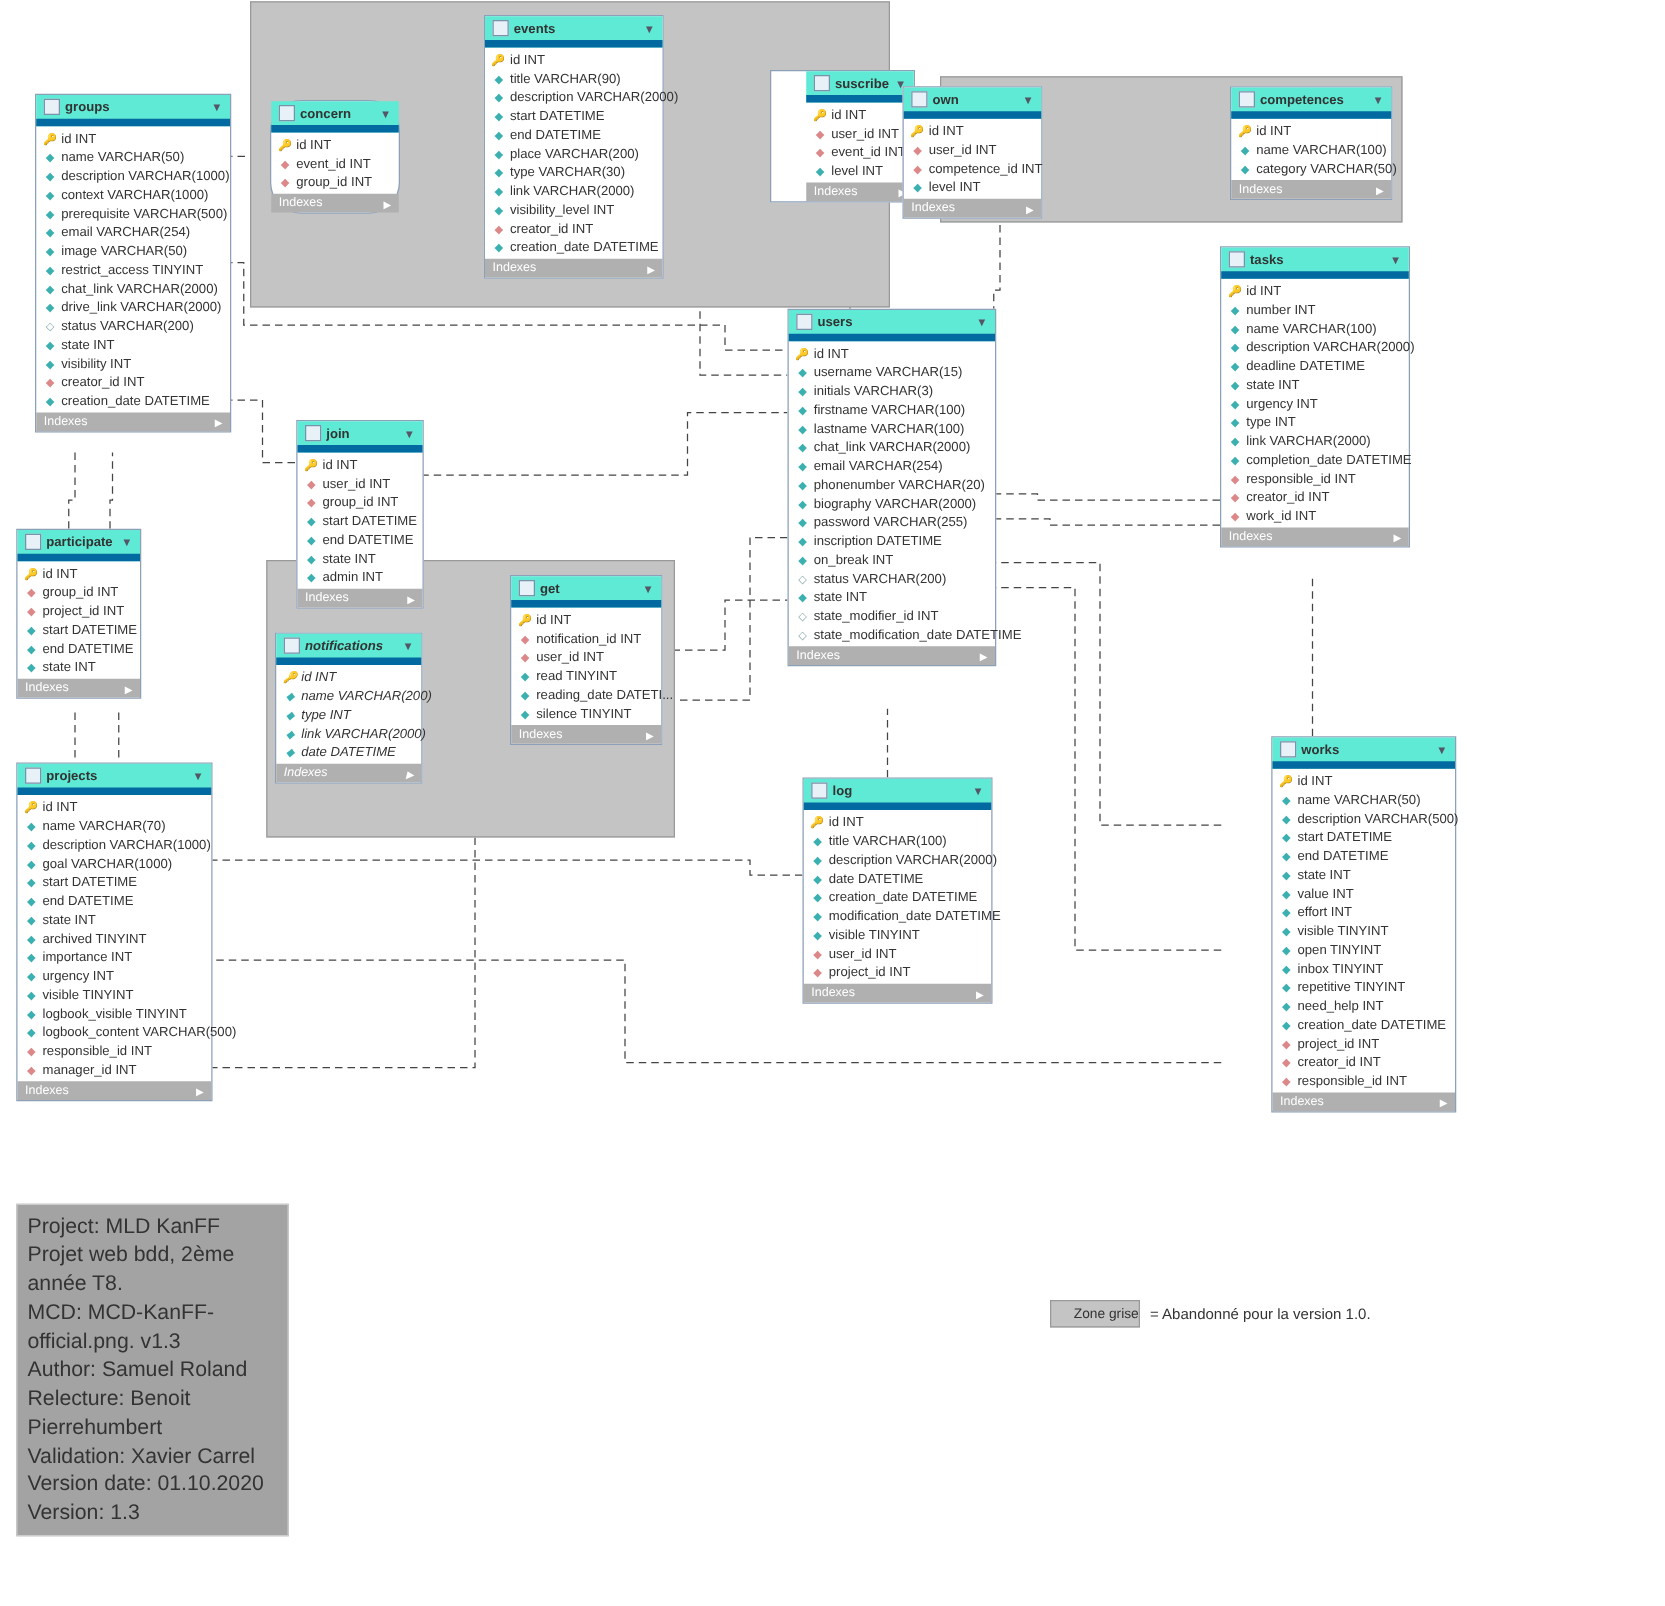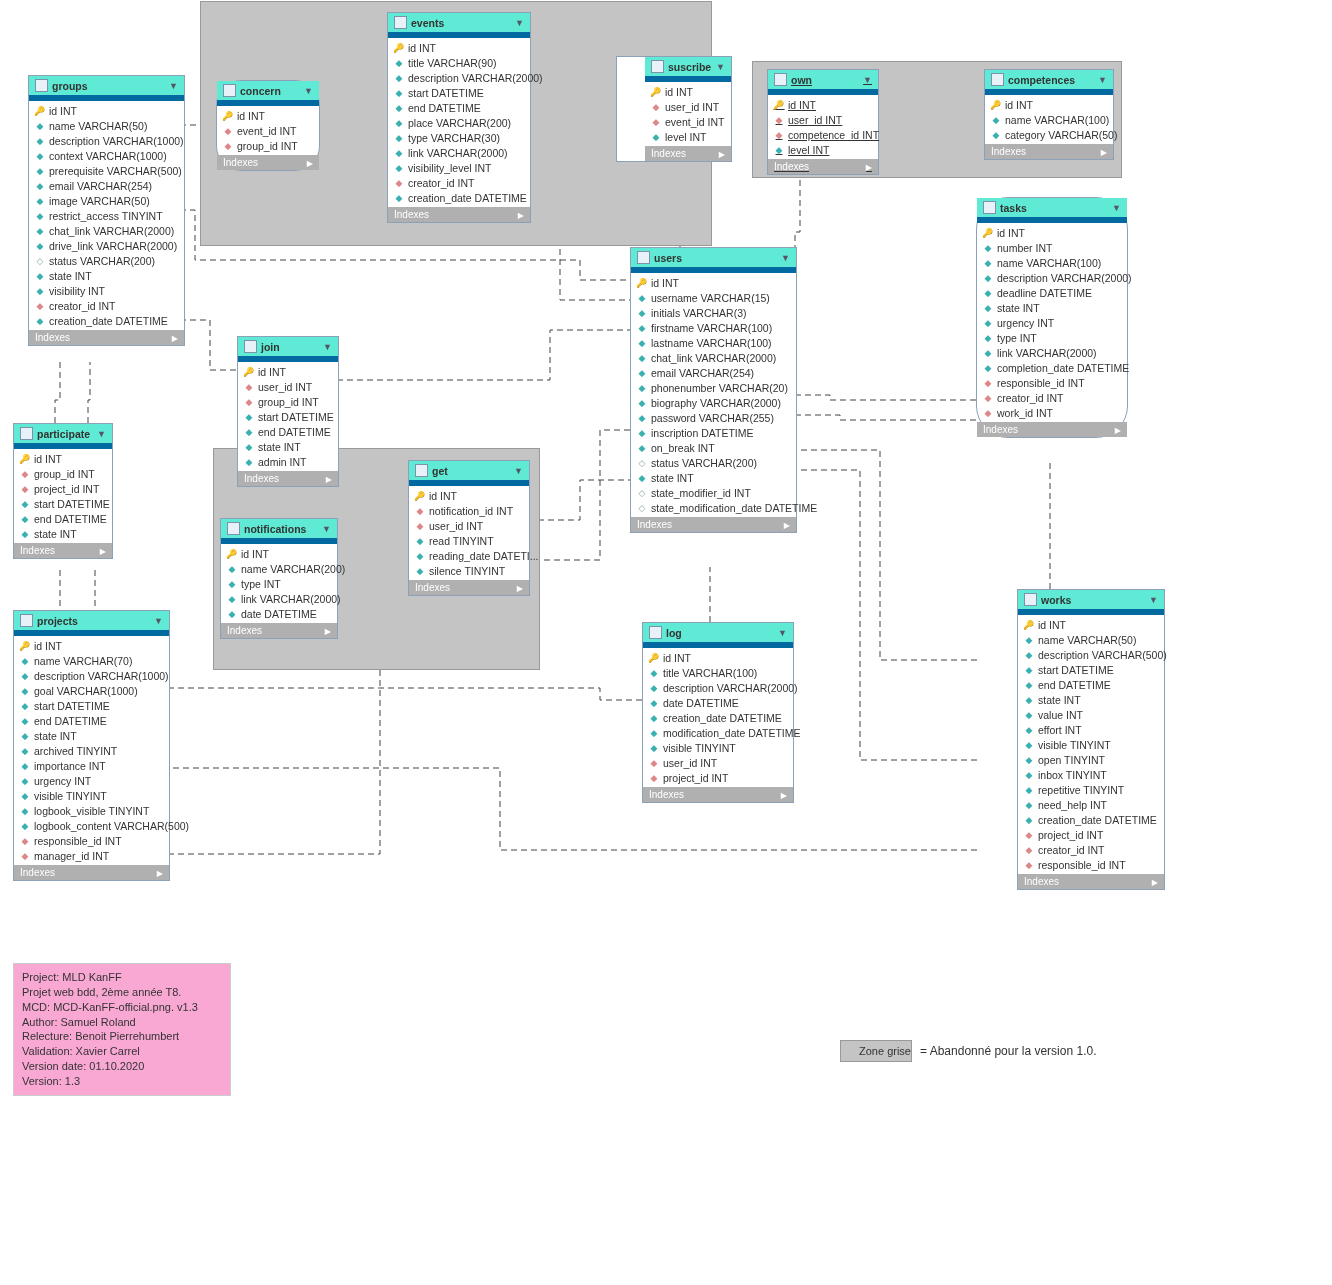--- a/index.html
+++ b/index.html
@@ -11,21 +11,21 @@
 .table-hdr .down{margin-left:auto;font-size:9px;color:#556}
 .cols{padding:2px 0}
 .col{padding:1.5px 6px;white-space:nowrap;display:flex;align-items:center;gap:4px}
 .col .i{width:10px;height:10px;flex-shrink:0;display:inline-flex;align-items:center;justify-content:center;font-size:9px}
 .i-pk{color:#e8a800}
 .i-attr{color:#3bb0b0}
 .i-fk{color:#d88}
 .i-open{color:#8aa}
 .idx-row{background:#b0b0b0;color:#fff;font-size:10px;padding:2px 6px;display:flex;align-items:flex-end}
 .idx-row .tri{margin-left:auto;font-size:8px}
-.info-box{position:absolute;background:#f9a8d4;border:1px solid #ccc;padding:6px 8px;font-size:11px;line-height:1.35}
+.info-box{position:absolute;background:#a3a3a3;border:1px solid #ccc;padding:6px 8px;font-size:17px;line-height:1.35}
 .legend{position:absolute;display:flex;align-items:center;gap:8px;font-size:12px}
 .legend .swatch{width:70px;height:20px;background:#c4c4c4;border:1px solid #999;display:flex;align-items:center;justify-content:flex-end;font-size:11px}
 svg.conn{position:absolute;left:0;top:0;width:1332px;height:1285px;pointer-events:none}
 svg.conn path{fill:none;stroke:#444;stroke-width:1;stroke-dasharray:6 4}
 </style>
 </head>
 <body>
 
 <div id="canvas">
 
@@ -260,21 +260,21 @@
           <div class="col">
             <span class="i i-attr">◆</span>
             <span>level INT</span>
           </div>
         </div>
         <div class="idx-row">
           <span>Indexes</span>
           <span class="tri">▶</span>
         </div>
       </div>
-      <div class="table" style="left: 767px; top: 69px; width: 110px; text-decoration: underline;">
+      <div class="table" style="left: 722px; top: 69px; width: 110px;">
         <div class="table-hdr">
           <span class="table-icon"></span>
           <span>own</span>
           <span class="down">▼</span>
         </div>
         <div class="cols">
           <div class="col">
             <span class="i i-pk">🔑</span>
             <span>id INT</span>
           </div>
@@ -314,21 +314,21 @@
           <div class="col">
             <span class="i i-attr">◆</span>
             <span>category VARCHAR(50)</span>
           </div>
         </div>
         <div class="idx-row">
           <span>Indexes</span>
           <span class="tri">▶</span>
         </div>
       </div>
-      <div class="table" style="left: 976px; top: 197px; width: 150px; border-radius: 32px;">
+      <div class="table" style="left: 976px; top: 197px; width: 150px;">
         <div class="table-hdr">
           <span class="table-icon"></span>
           <span>tasks</span>
           <span class="down">▼</span>
         </div>
         <div class="cols">
           <div class="col">
             <span class="i i-pk">🔑</span>
             <span>id INT</span>
           </div>
@@ -534,21 +534,21 @@
           <div class="col">
             <span class="i i-attr">◆</span>
             <span>state INT</span>
           </div>
         </div>
         <div class="idx-row">
           <span>Indexes</span>
           <span class="tri">▶</span>
         </div>
       </div>
-      <div class="table" style="left: 220px; top: 518px; width: 116px;">
+      <div class="table" style="left: 220px; top: 506px; width: 116px; font-style: italic;">
         <div class="table-hdr">
           <span class="table-icon"></span>
           <span>notifications</span>
           <span class="down">▼</span>
         </div>
         <div class="cols">
           <div class="col">
             <span class="i i-pk">🔑</span>
             <span>id INT</span>
           </div>

